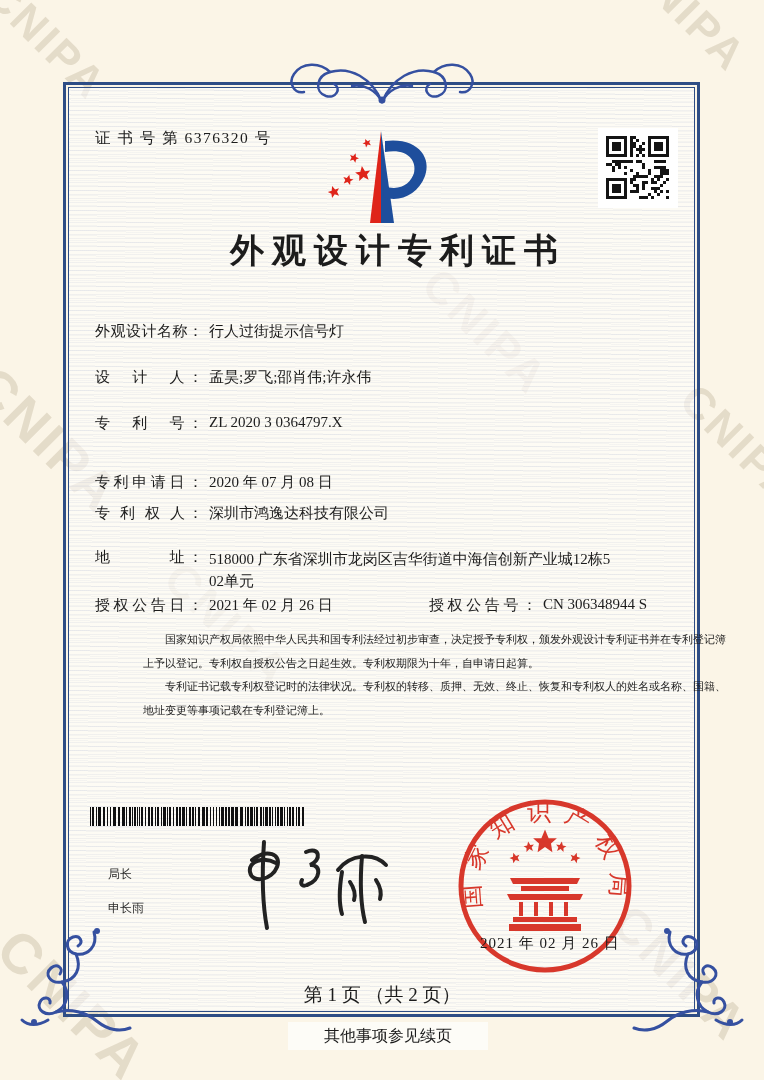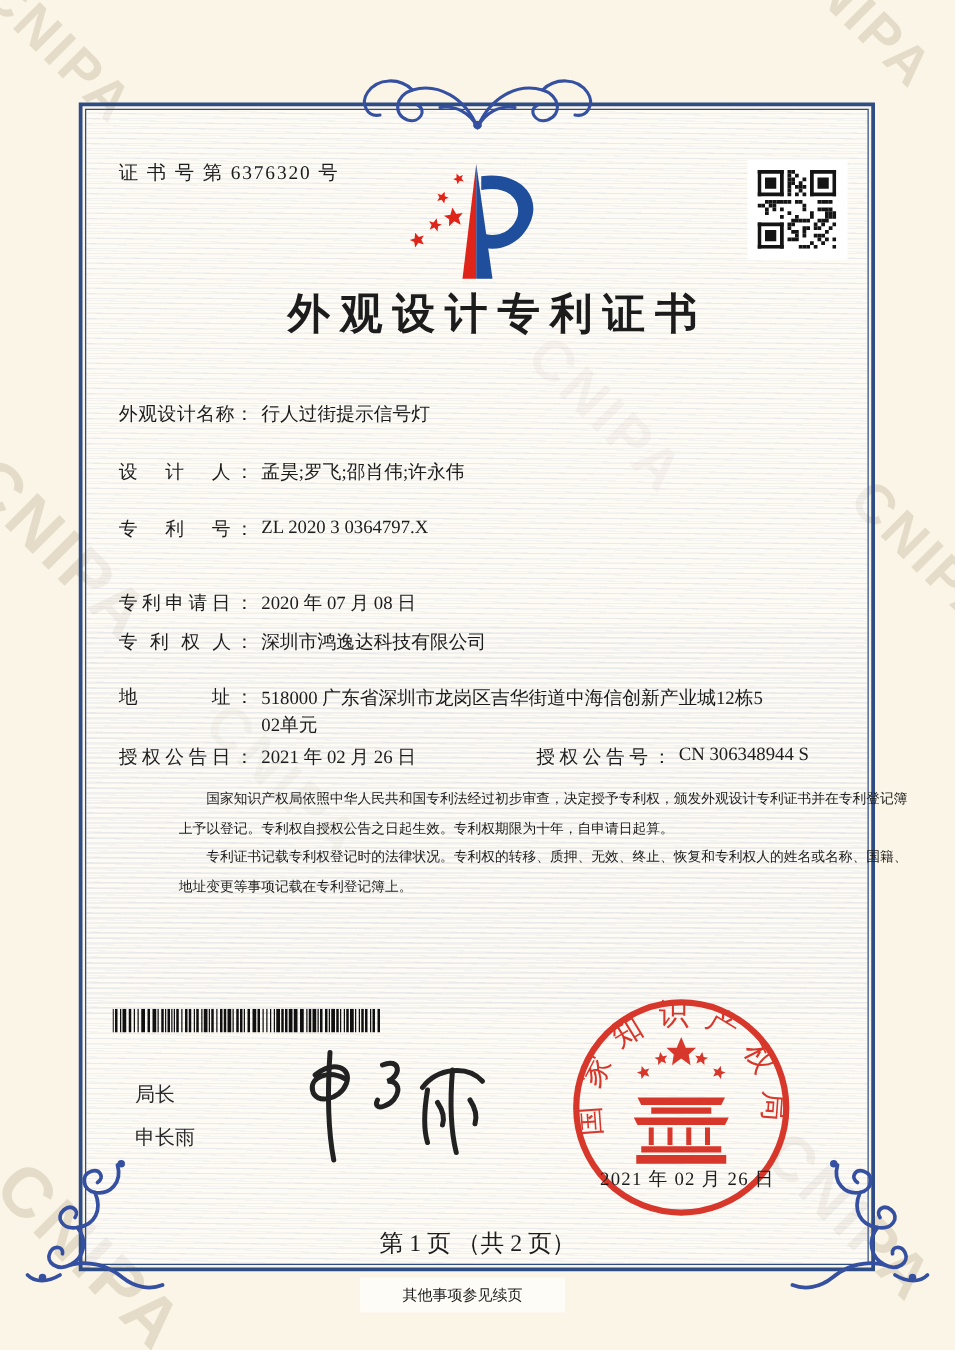--- a/index.html
+++ b/index.html
@@ -32,28 +32,28 @@
   .frow{position:absolute;left:95px;font-size:15px;white-space:nowrap;}
   .flabel{display:inline-block;width:108px;text-align:justify;text-align-last:justify;
           vertical-align:top;}
   .fvalue{display:inline-block;margin-left:6px;vertical-align:top;}
   .addr .fvalue{white-space:normal;width:406px;line-height:22px;word-break:break-all;}
   .pair2{position:absolute;left:334px;top:0;}
   .paras{position:absolute;left:95px;top:628px;width:583px;font-size:11px;
          line-height:23.5px;text-align:justify;margin-left:48px;}
   .paras p{margin:0;text-indent:2em;}
   .barcode{position:absolute;left:90px;top:807px;}
-  .officer{position:absolute;left:108px;font-size:16px;
+  .officer{position:absolute;left:108px;font-size:12px;
            font-family:Liberation Mono, monospace;color:#2b2b2b;}
   .sig{position:absolute;left:222px;top:832px;}
   .seal{position:absolute;left:453px;top:796px;opacity:.92;}
   .seal-date{position:absolute;left:480px;top:934px;font-size:15px;letter-spacing:1px;z-index:5;}
   .page-info{position:absolute;left:0;top:982px;width:100%;text-align:center;font-size:19px;}
-  .cont-band{position:absolute;left:288px;top:1022px;width:164px;height:28px;background:#fdfcf7;
-             z-index:3;display:flex;align-items:center;justify-content:center;font-size:12px;}
+  .cont-band{position:absolute;left:288px;top:1022px;width:200px;height:28px;background:#fdfcf7;
+             z-index:3;display:flex;align-items:center;justify-content:center;font-size:16px;}
 </style>
 </head>
 <body>
 
 <div class="page">
 
   <svg width="0" height="0" style="position:absolute">
     <defs>
       <g id="starg">
           <polygon points="0,-10 2.9,-3.1 9.5,-3.1 4.8,1.2 5.9,8.1 0,3.9 -5.9,8.1 -4.8,1.2 -9.5,-3.1 -2.9,-3.1"></polygon>

